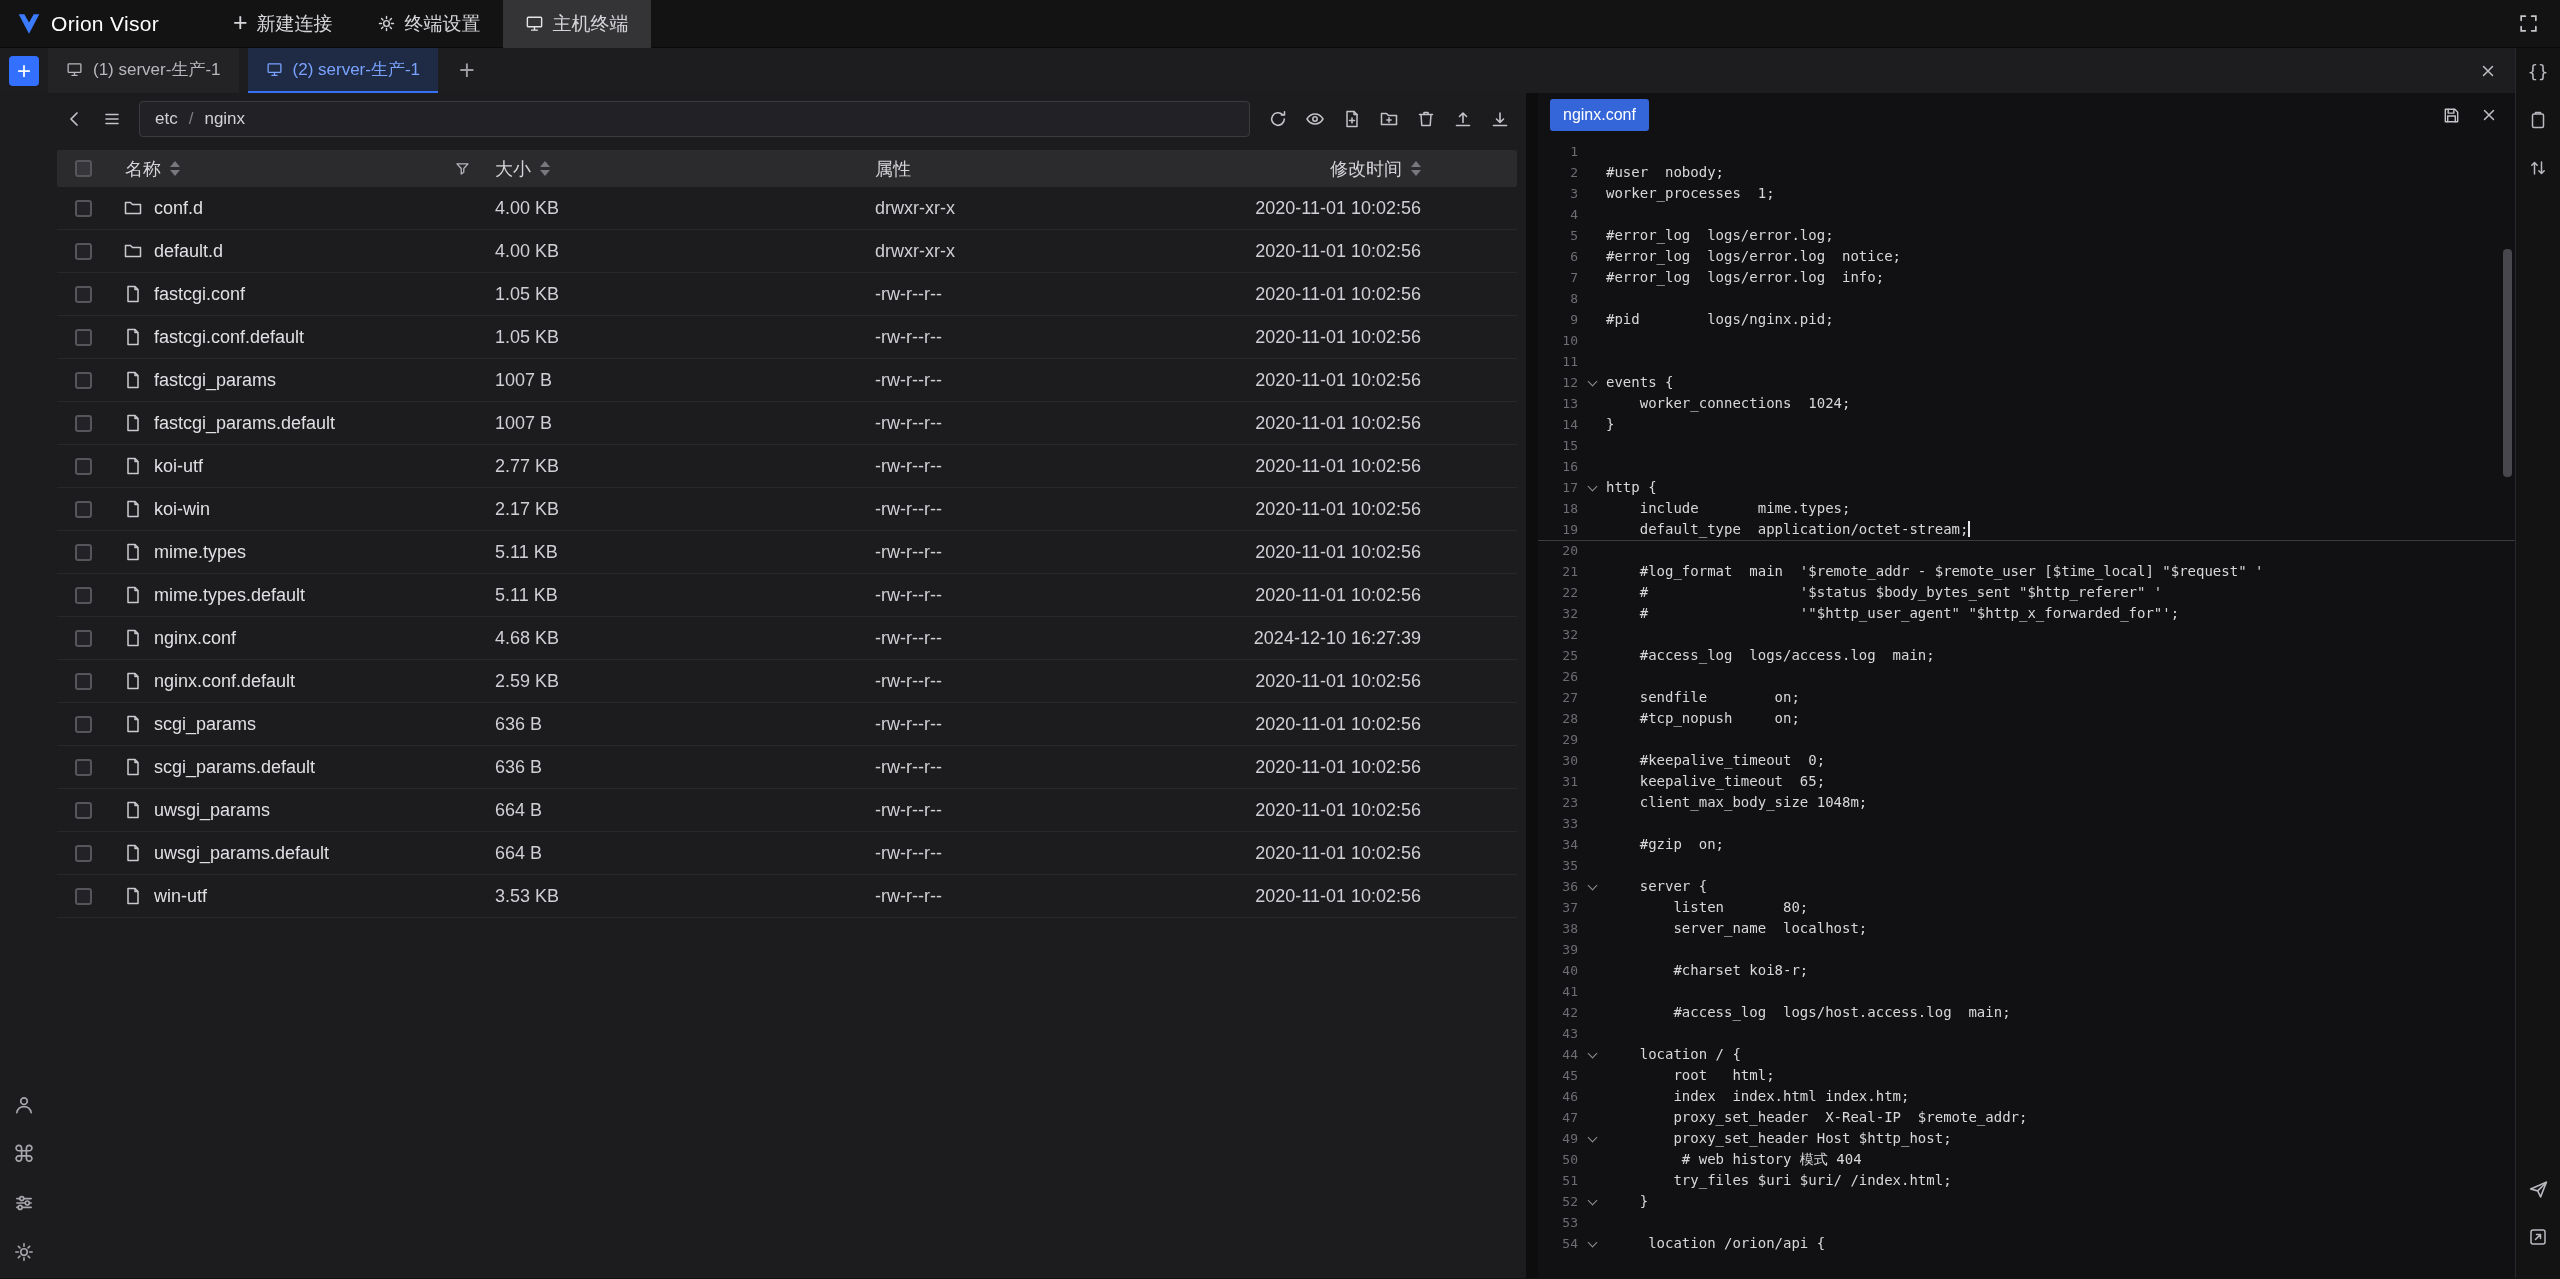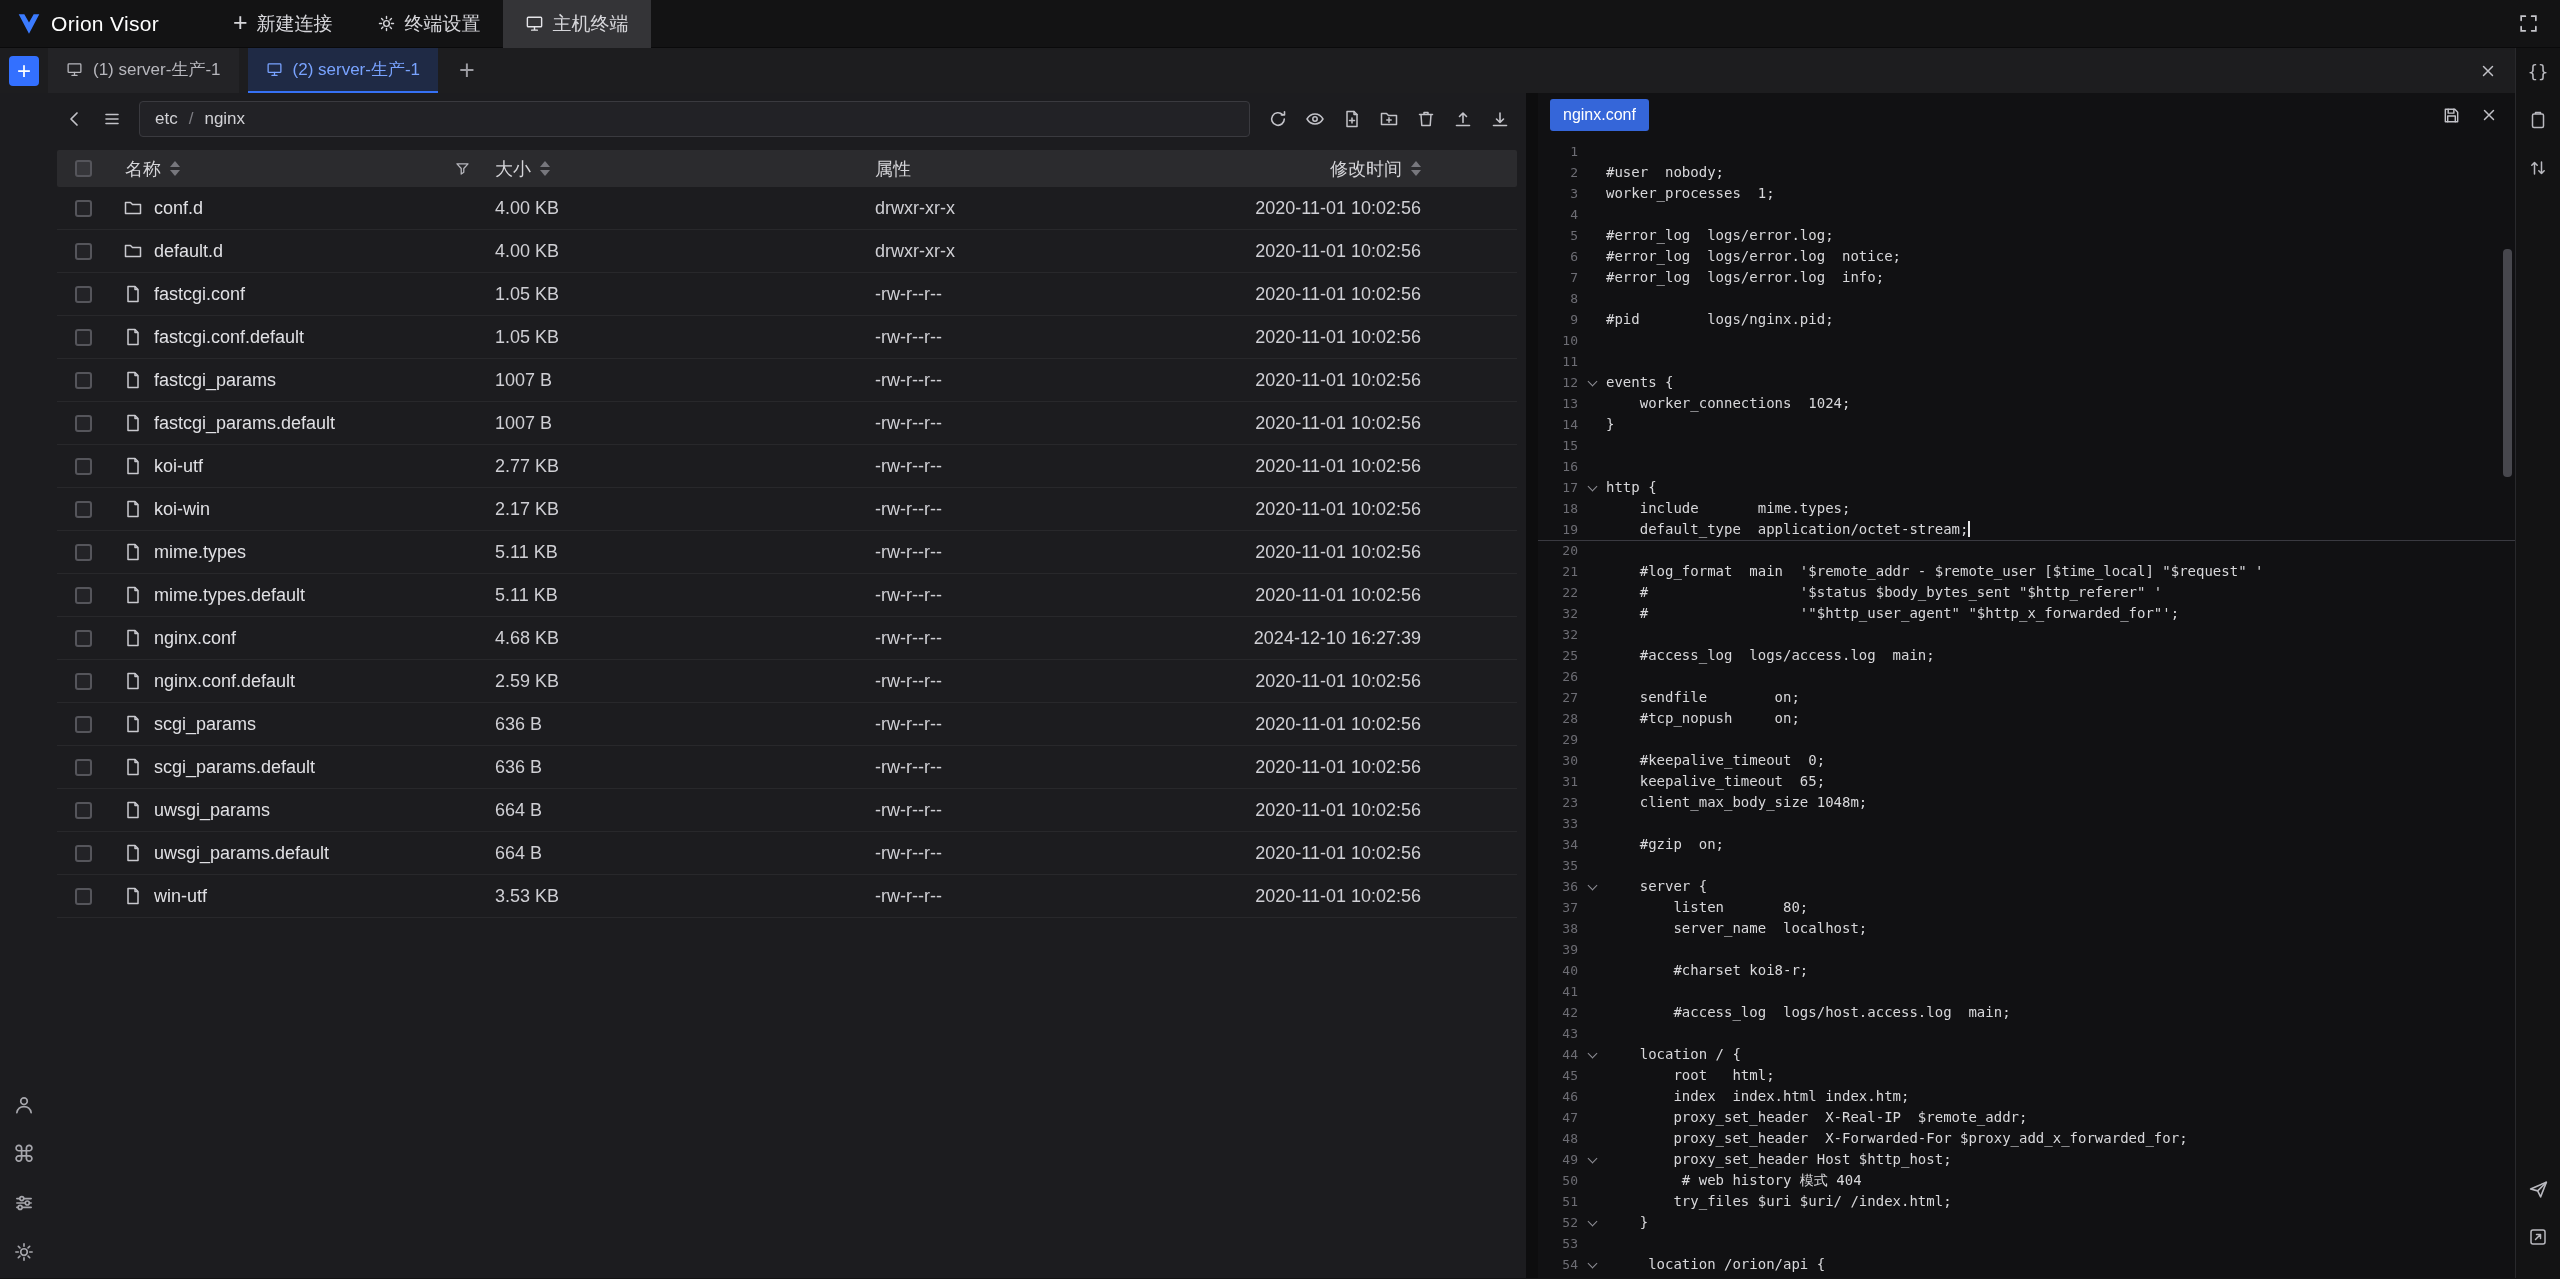--- a/index.html
+++ b/index.html
@@ -633,21 +633,20 @@
             <div class="eline"><span class="ln">38</span><span class="fold"></span><span class="ecode">        server_name  localhost;</span></div>
             <div class="eline"><span class="ln">39</span><span class="fold"></span><span class="ecode"></span></div>
             <div class="eline"><span class="ln">40</span><span class="fold"></span><span class="ecode">        #charset koi8-r;</span></div>
             <div class="eline"><span class="ln">41</span><span class="fold"></span><span class="ecode"></span></div>
             <div class="eline"><span class="ln">42</span><span class="fold"></span><span class="ecode">        #access_log  logs/host.access.log  main;</span></div>
             <div class="eline"><span class="ln">43</span><span class="fold"></span><span class="ecode"></span></div>
             <div class="eline"><span class="ln">44</span><span class="fold has"></span><span class="ecode">    location / {</span></div>
             <div class="eline"><span class="ln">45</span><span class="fold"></span><span class="ecode">        root   html;</span></div>
             <div class="eline"><span class="ln">46</span><span class="fold"></span><span class="ecode">        index  index.html index.htm;</span></div>
             <div class="eline"><span class="ln">47</span><span class="fold"></span><span class="ecode">        proxy_set_header  X-Real-IP  $remote_addr;</span></div>
-            <div class="eline"><span class="ln">48</span><span class="fold"></span><span class="ecode">        proxy_set_header  X-Forwarded-For $proxy_add_x_forwarded_for;</span></div>
             <div class="eline"><span class="ln">49</span><span class="fold has"></span><span class="ecode">        proxy_set_header Host $http_host;</span></div>
             <div class="eline"><span class="ln">50</span><span class="fold"></span><span class="ecode">         # web history 模式 404</span></div>
             <div class="eline"><span class="ln">51</span><span class="fold"></span><span class="ecode">        try_files $uri $uri/ /index.html;</span></div>
             <div class="eline"><span class="ln">52</span><span class="fold has"></span><span class="ecode">    }</span></div>
             <div class="eline"><span class="ln">53</span><span class="fold"></span><span class="ecode"></span></div>
             <div class="eline"><span class="ln">54</span><span class="fold has"></span><span class="ecode">     location /orion/api {</span></div>
           </div>
       </div>
     </div>
   </div>

